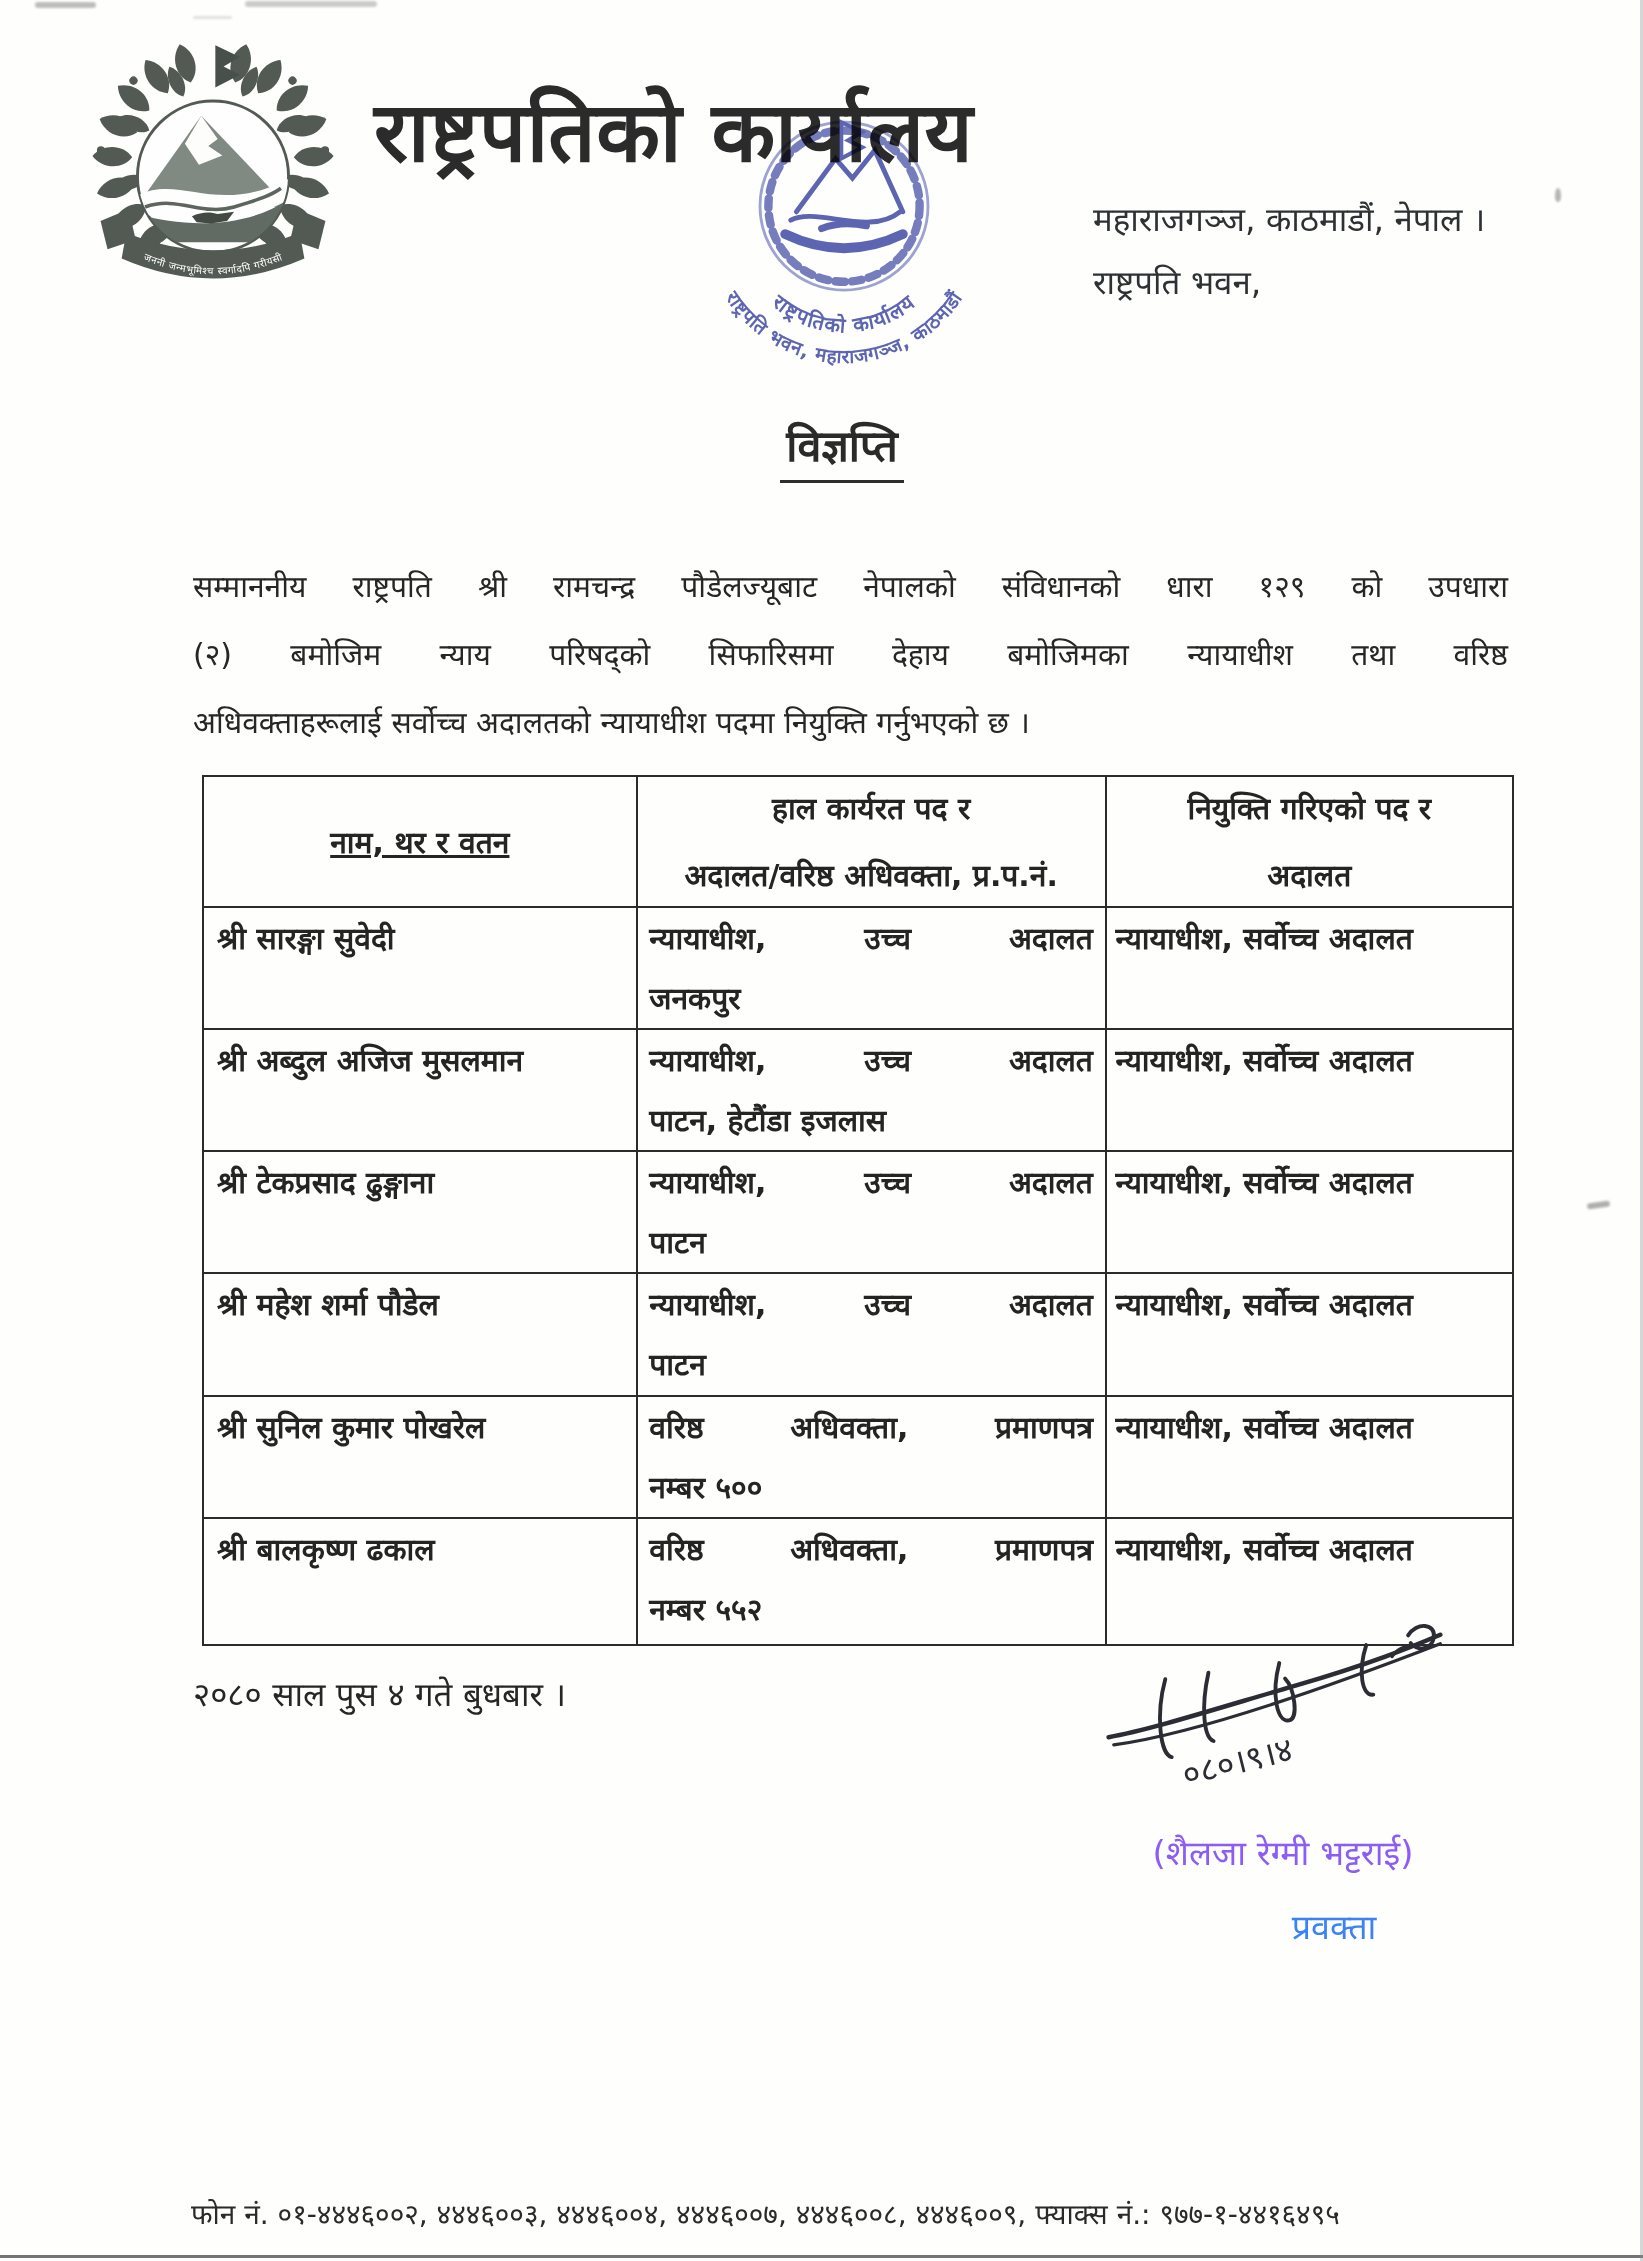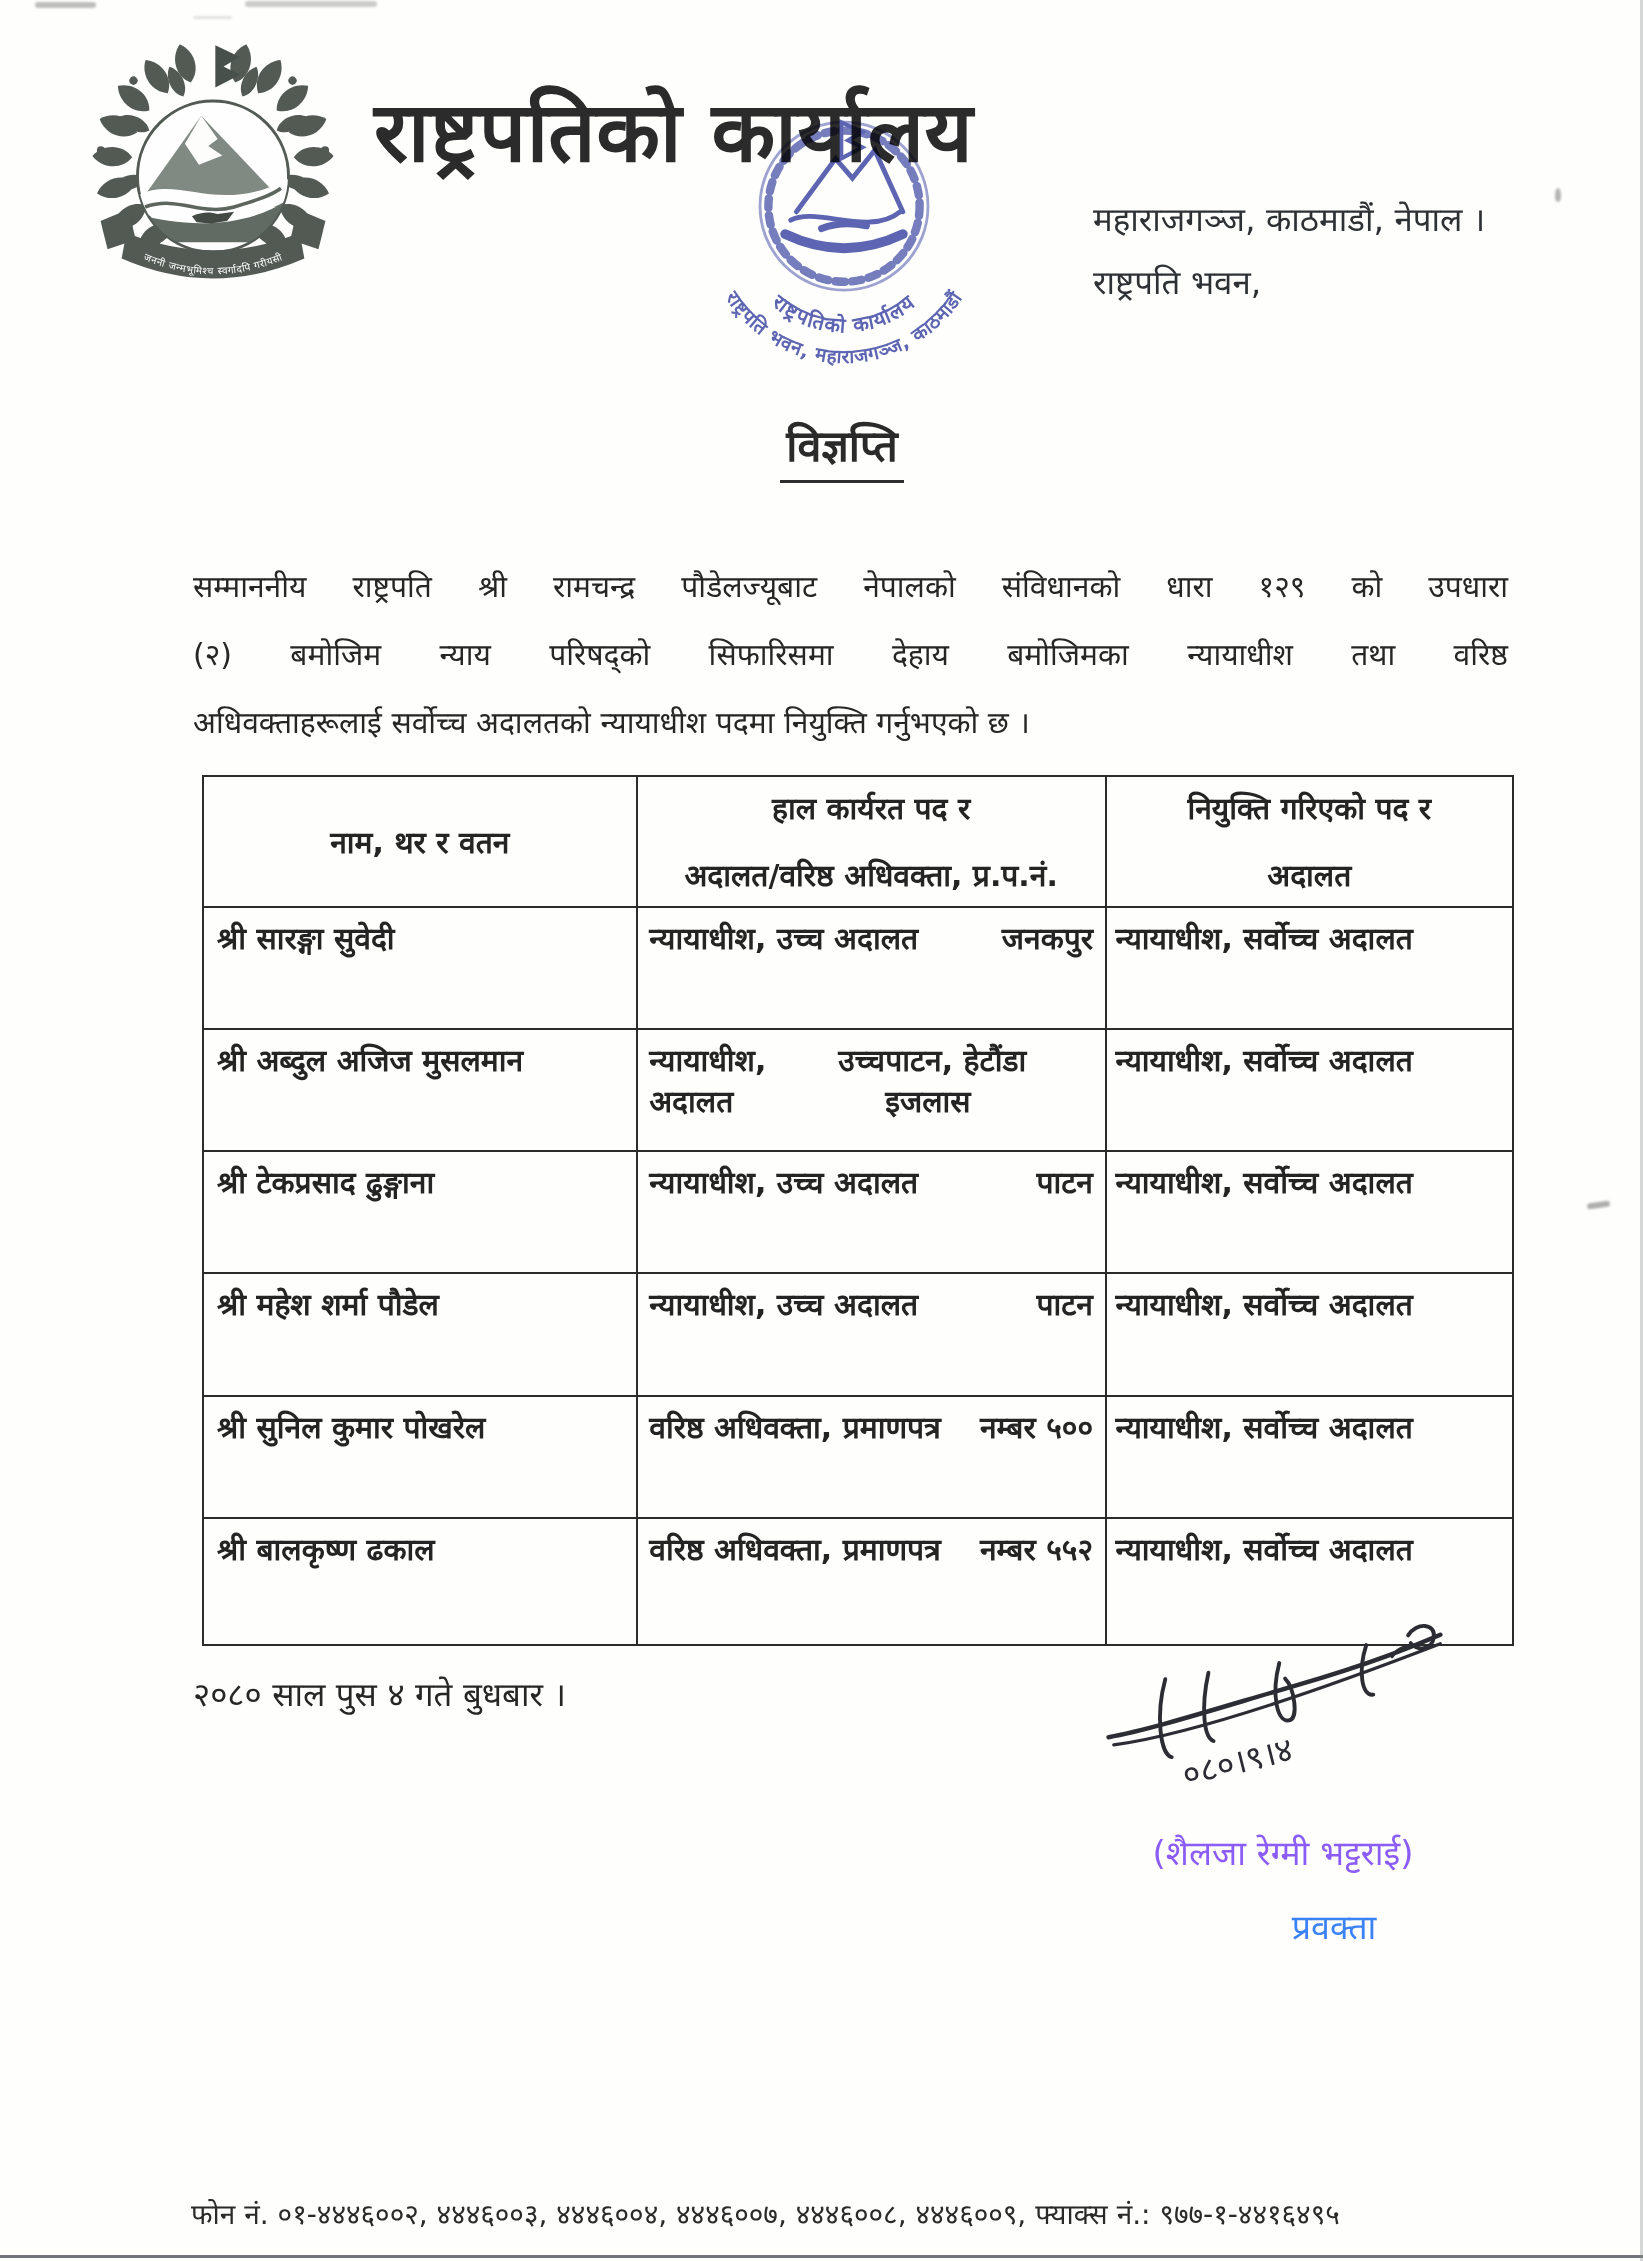--- a/index.html
+++ b/index.html
@@ -49,22 +49,22 @@
   .doc-table col.c2{width:35.8%;}
   .doc-table col.c3{width:31.1%;}
   .doc-table th,.doc-table td{
     border:2.6px solid #2b2b2b;padding:0;vertical-align:top;
     font-size:30px;color:#242424;font-weight:600;
   }
   .doc-table thead tr{height:129px;}
   .doc-table tbody tr{height:121px;}
   .doc-table tbody tr:last-child{height:127px;}
   .hcell{display:flex;flex-direction:column;justify-content:space-between;height:108px;padding:10.3px 9px;text-align:center;}
-  .hcell.single{justify-content:center;}
-  .cellpair{display:flex;flex-direction:row;justify-content:space-between;height:101px;padding:9px 11.6px 10.3px 11.6px;}
+  .hcell.single{justify-content:center;text-decoration:underline;}
+  .cellpair{display:flex;flex-direction:column;justify-content:space-between;height:101px;padding:9px 11.6px 10.3px 11.6px;}
   .cellpair .l1{text-align:justify;text-align-last:justify;}
   .cellpair .l2{text-align:left;}
   .cellname{padding:9px 6.4px 0 13px;}
   .cellapp{padding:9px 5.2px 0 9px;white-space:nowrap;}
 
   
   .date-line{position:absolute;left:193px;top:1671px;font-size:33px;color:#262626;}
   .signature{position:absolute;left:1089px;top:1618px;width:387px;height:219px;}
   .sig-name{position:absolute;left:1038px;top:1829px;width:490px;text-align:center;font-size:34px;color:#8b5cf6;}
   .sig-title{position:absolute;left:1089px;top:1903px;width:490px;text-align:center;font-size:34px;color:#3b82f6;}

